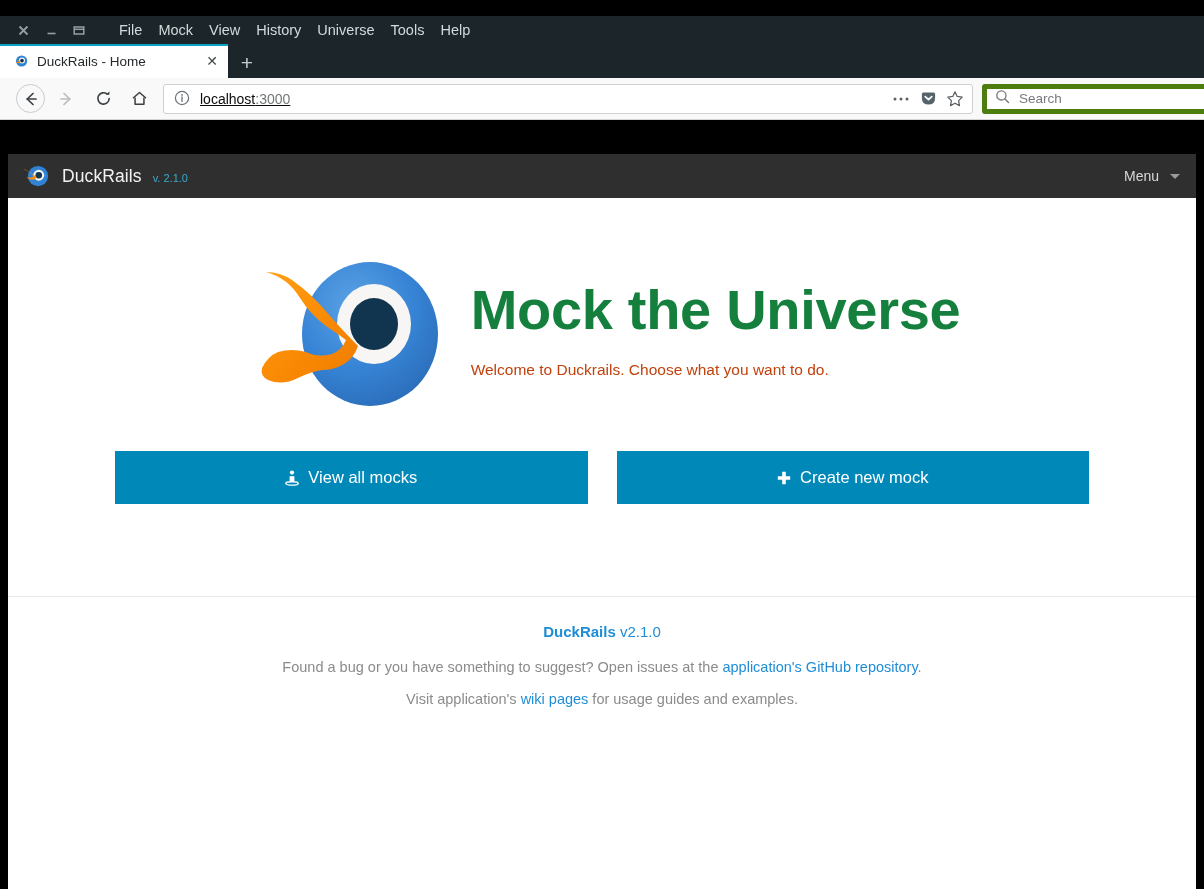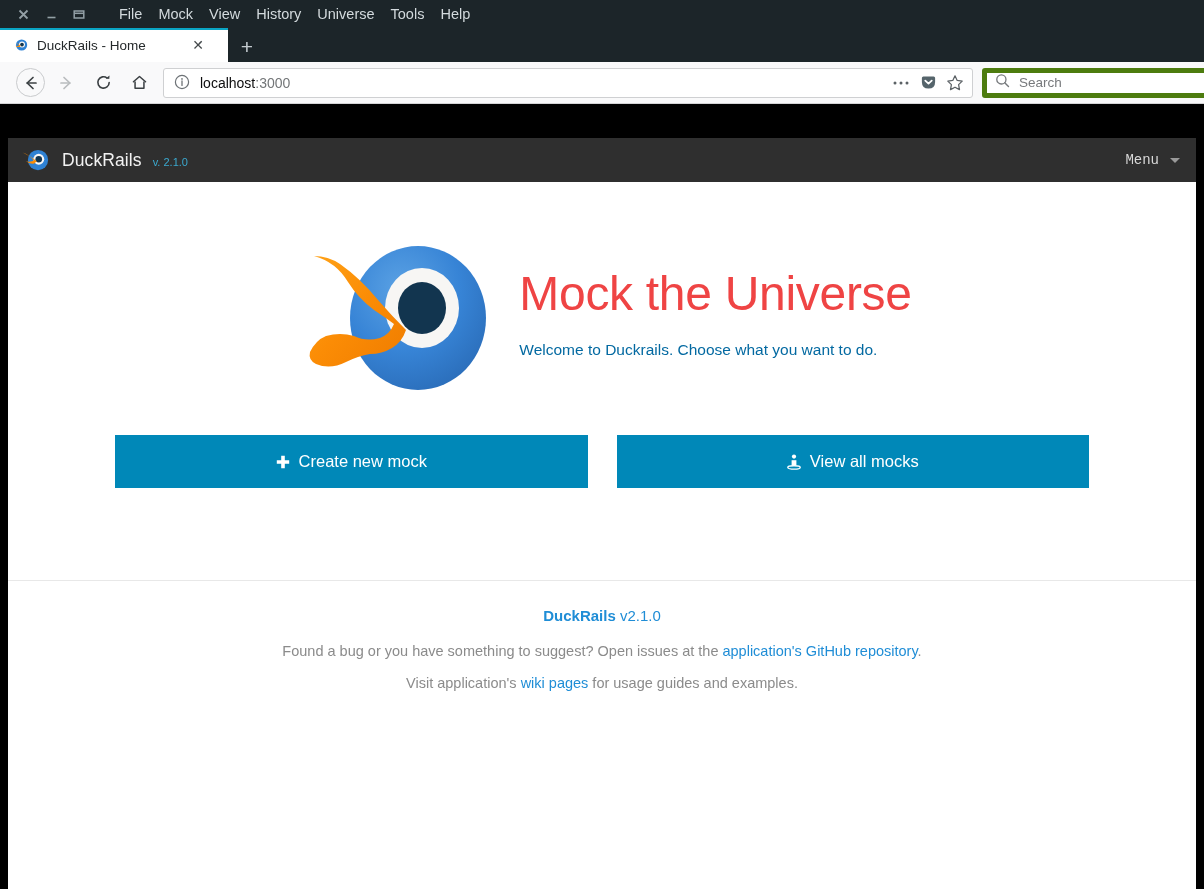--- a/index.html
+++ b/index.html
@@ -8,21 +8,21 @@
     width: 1204px;
     height: 889px;
     overflow: hidden;
     background: #000000;
     font-family: "Liberation Sans", sans-serif;
   }
 
   
   .window-frame {
     position: absolute;
-    left: 0; top: 0;
+    left: 0; top: 16px;
     width: 1204px;
     height: 646px;
     background: #000000;
   }
 
   
   .titlebar {
     position: absolute;
     left: 0; top: 0;
     width: 1204px;
@@ -73,21 +73,21 @@
     display: flex;
     align-items: flex-end;
   }
   .tab {
     position: relative;
     width: 228px;
     height: 34px;
     background: #ffffff;
     display: flex;
     align-items: center;
-    padding: 0 20px 0 12px;
+    padding: 0 6px 0 12px;
     cursor: pointer;
   }
   .tab::before {
     content: "";
     position: absolute;
     left: 0; top: 0;
     width: 100%;
     height: 2px;
     background: #0aa5c4;
   }
@@ -173,20 +173,21 @@
     flex: 0 0 17px;
     margin-right: 9px;
     color: #6d7276;
   }
   .url-text {
     flex: 1;
     font-size: 14px;
     color: #0c0c0d;
     white-space: nowrap;
     overflow: hidden;
+    text-decoration: underline;
   }
   .url-text .dim { color: #737678; }
   .url-actions { display: flex; align-items: center; gap: 7px; }
   .url-act {
     width: 20px; height: 20px;
     display: flex;
     align-items: center;
     justify-content: center;
     color: #5b6165;
     cursor: pointer;
@@ -274,21 +275,20 @@
     margin-left: 11px;
     padding-top: 4px;
   }
   .nav-menu {
     margin-left: auto;
     display: flex;
     align-items: center;
     color: #d8d8d8;
     font-size: 14px;
     cursor: pointer;
-    font-family: Liberation Mono, monospace;
   }
   .caret {
     width: 0; height: 0;
     border-left: 5px solid transparent;
     border-right: 5px solid transparent;
     border-top: 5px solid #9a9a9a;
     margin-left: 11px;
   }
 
   
@@ -300,29 +300,29 @@
     padding-left: 4px;
   }
   .hero-logo {
     width: 205px;
     height: 160px;
     position: relative;
     flex: 0 0 205px;
   }
   .hero-text { padding-left: 18px; padding-bottom: 8px; }
   .hero-title {
-    font-size: 48px;
-    font-weight: 400;
-    color: #ef4444;
+    font-size: 56px;
+    font-weight: 700;
+    color: #15803d;
     line-height: 1.05;
     letter-spacing: -.3px;
   }
   .hero-sub {
     font-size: 15.5px;
-    color: #0369a1;
+    color: #c2410c;
     margin-top: 21px;
   }
 
   
   .actions {
     display: flex;
     gap: 29px;
     padding: 37px 107px 0 107px;
   }
   .btn {
@@ -559,36 +559,36 @@
       </div>
       <div class="hero-text">
         <div class="hero-title">Mock the Universe</div>
         <div class="hero-sub">Welcome to Duckrails. Choose what you want to do.</div>
       </div>
     </div>
 
     <div class="actions">
       <button class="btn">
         <span class="btn-icon">
-          <svg width="14" height="14" viewBox="0 0 14 14">
-            <path d="M5.2 0.8 L8.8 0.8 L8.8 5.2 L13.2 5.2 L13.2 8.8 L8.8 8.8 L8.8 13.2 L5.2 13.2 L5.2 8.8 L0.8 8.8 L0.8 5.2 L5.2 5.2 Z" fill="#ffffff"></path>
-          </svg>
-        </span>
-        <span>Create new mock</span>
-      </button>
-      <button class="btn">
-        <span class="btn-icon">
           <svg width="14" height="16" viewBox="0 0 14 16">
             <circle cx="7" cy="2.6" r="2.1" fill="#ffffff"></circle>
             <path d="M4.6 6.2 L9.4 6.2 L9.4 11.6 L4.6 11.6 Z" fill="#ffffff"></path>
             <ellipse cx="7" cy="13.4" rx="6.2" ry="1.7" fill="none" stroke="#ffffff" stroke-width="1.4"></ellipse>
           </svg>
         </span>
         <span>View all mocks</span>
       </button>
+      <button class="btn">
+        <span class="btn-icon">
+          <svg width="14" height="14" viewBox="0 0 14 14">
+            <path d="M5.2 0.8 L8.8 0.8 L8.8 5.2 L13.2 5.2 L13.2 8.8 L8.8 8.8 L8.8 13.2 L5.2 13.2 L5.2 8.8 L0.8 8.8 L0.8 5.2 L5.2 5.2 Z" fill="#ffffff"></path>
+          </svg>
+        </span>
+        <span>Create new mock</span>
+      </button>
     </div>
 
     <div class="footer-divider"></div>
     <div class="footer">
       <div class="footer-title">
         <b>DuckRails</b>
         <span class="ver">v2.1.0</span>
       </div>
       <div class="footer-line"><span>Found a bug or you have something to suggest? Open issues at the </span><a>application's GitHub repository</a><span>.</span></div>
       <div class="footer-line"><span>Visit application's </span><a>wiki pages</a><span> for usage guides and examples.</span></div>

